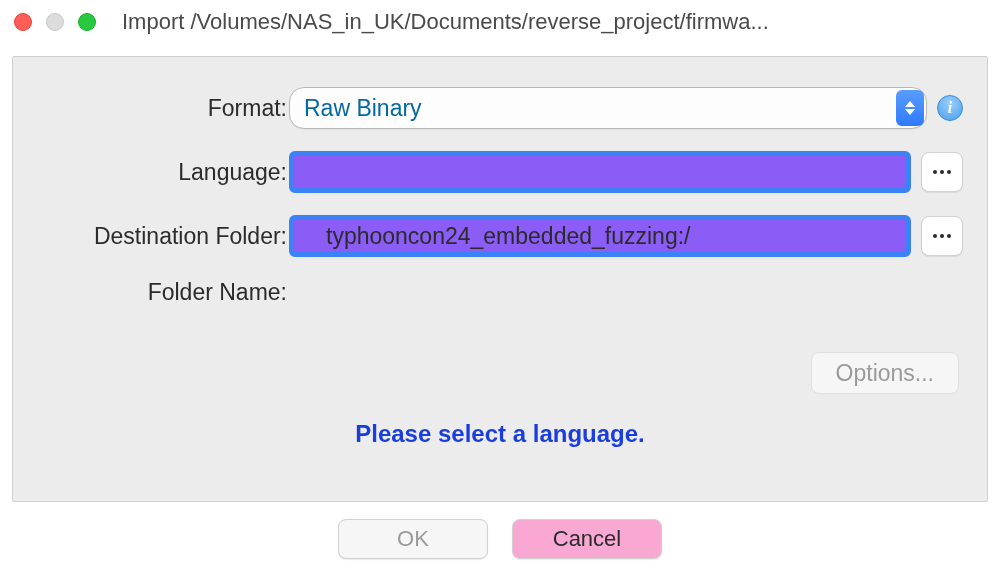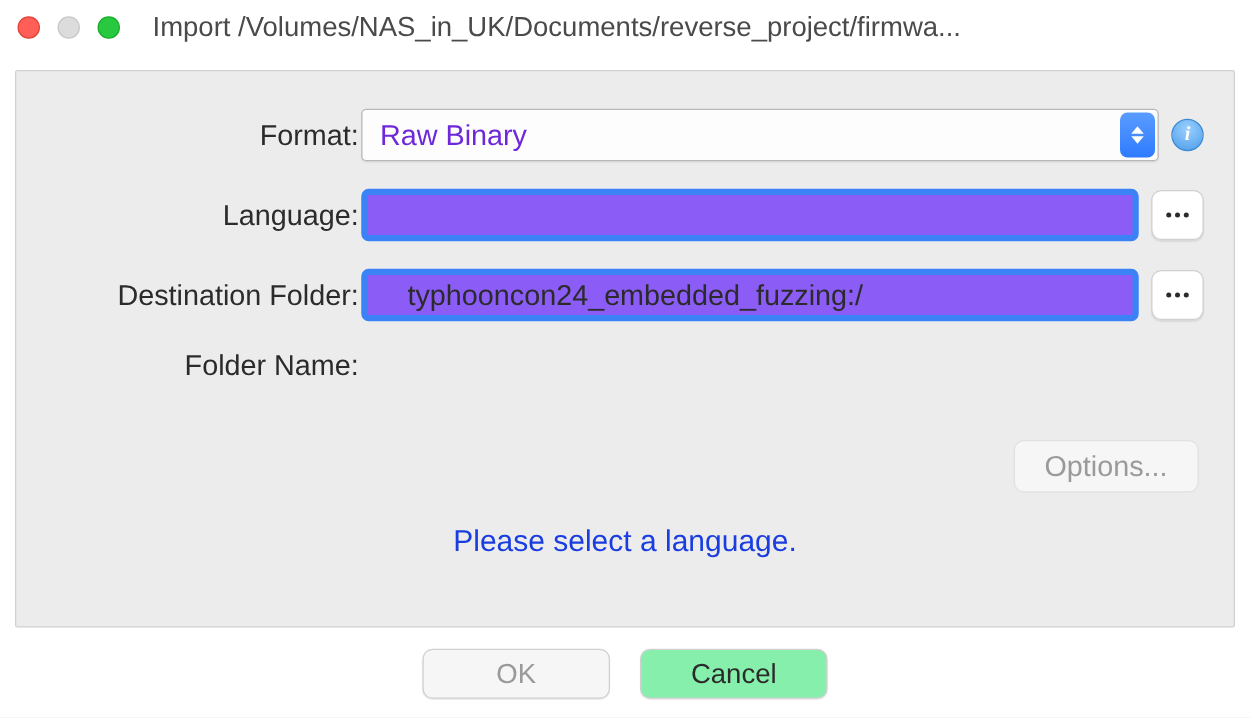--- a/index.html
+++ b/index.html
@@ -96,28 +96,28 @@
       display: flex;
       align-items: center;
       gap: 10px;
     }
 
     .combo-box {
       flex: 1;
       height: 42px;
       background: #fdfdfd;
       border: 1px solid #b8b8b8;
-      border-radius: 4px;
+      border-radius: 15px;
       display: flex;
       align-items: center;
       justify-content: space-between;
       padding-left: 14px;
       padding-right: 2px;
       font-size: 23px;
-      color: #6d28d9;
+      color: #0369a1;
       box-shadow: 0 1px 1px rgba(0,0,0,0.05);
     }
 
     .combo-arrows {
       width: 28px;
       height: 36px;
       background: linear-gradient(to bottom, #5a9cff, #2e7bff);
       border-radius: 6px;
       display: flex;
       flex-direction: column;
@@ -213,38 +213,39 @@
       font-size: 23px;
       color: #9a9a9a;
       cursor: default;
     }
 
     .status-message {
       text-align: center;
       font-size: 24px;
       color: #1a3de0;
       margin-top: 26px;
+      font-weight: bold;
     }
 
     .button-bar {
       height: 58px;
       display: flex;
       justify-content: center;
       align-items: center;
       gap: 24px;
       padding-bottom: 8px;
     }
 
     .dialog-button {
       min-width: 150px;
       height: 40px;
       border-radius: 8px;
       font-size: 22px;
       border: 1px solid #d0d0d0;
-      background: #86efac;
+      background: #f9a8d4;
       box-shadow: 0 1px 1px rgba(0,0,0,0.08);
       cursor: pointer;
     }
 
     .dialog-button.disabled {
       color: #9a9a9a;
       background: #f6f6f6;
       cursor: default;
     }
 

